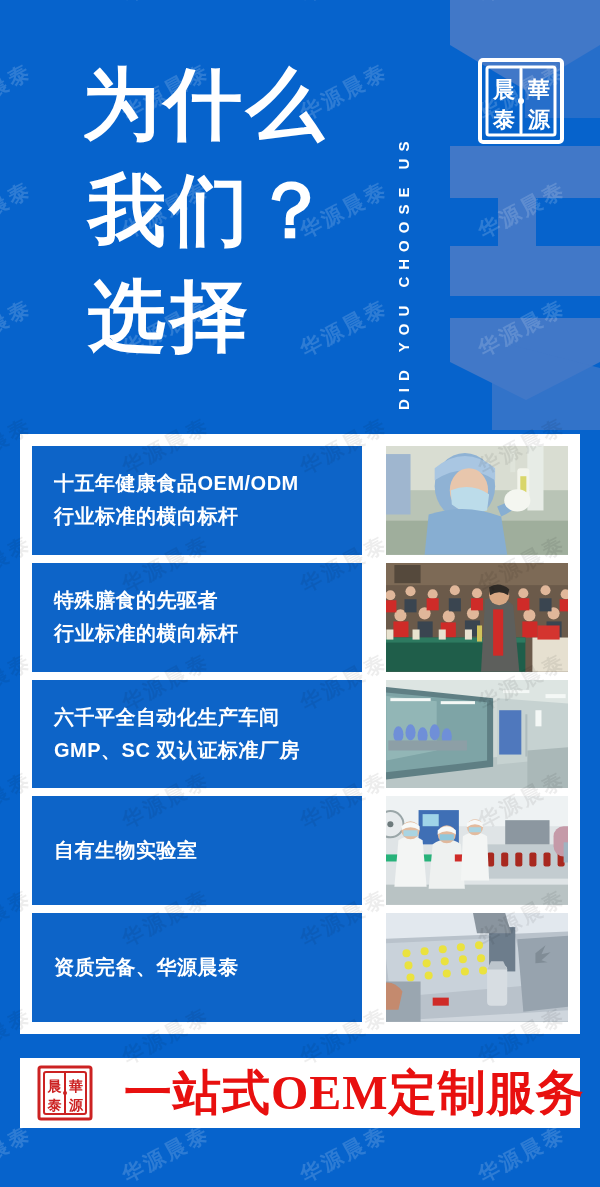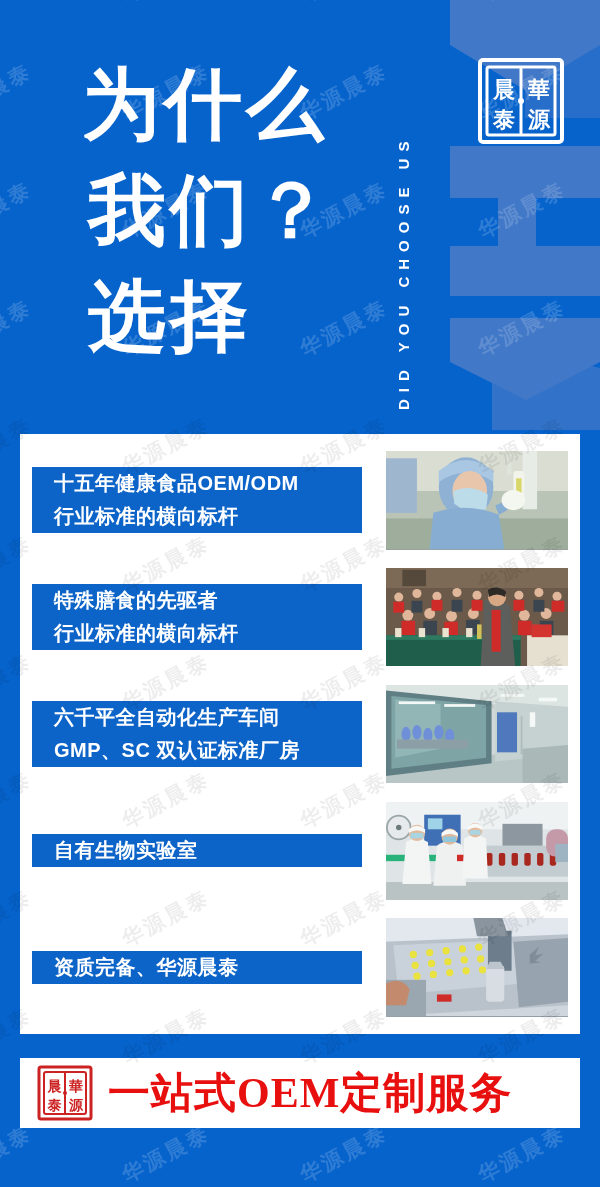--- a/index.html
+++ b/index.html
@@ -113,21 +113,20 @@
     box-sizing: border-box;
     display: flex;
     flex-direction: column;
     gap: 8px;
   }
   .feature-row {
     display: flex;
     flex: 1;
     gap: 24px;
     min-height: 0;
-    align-items: center;
   }
   .feature-text {
     background: #0d64c8;
     width: 330px;
     flex: none;
     display: flex;
     flex-direction: column;
     justify-content: center;
     padding: 0 22px;
     box-sizing: border-box;
@@ -165,23 +164,23 @@
   .seal-bottom {
     width: 58px;
     height: 58px;
     flex: none;
   }
   .seal-bottom svg { display: block; }
   .banner-text {
     color: #e8100f;
     font-family: "Liberation Serif", "DejaVu Serif", serif;
     font-weight: 700;
-    font-size: 42px;
+    font-size: 48px;
     letter-spacing: 1px;
-    margin-left: 14px;
+    margin-left: 30px;
     white-space: nowrap;
   }
 </style>
 </head>
 <body>
 
 <div class="poster">
 
   <div class="bg-shapes">
     <svg width="170" height="430" viewBox="0 0 170 430" xmlns="http://www.w3.org/2000/svg">

